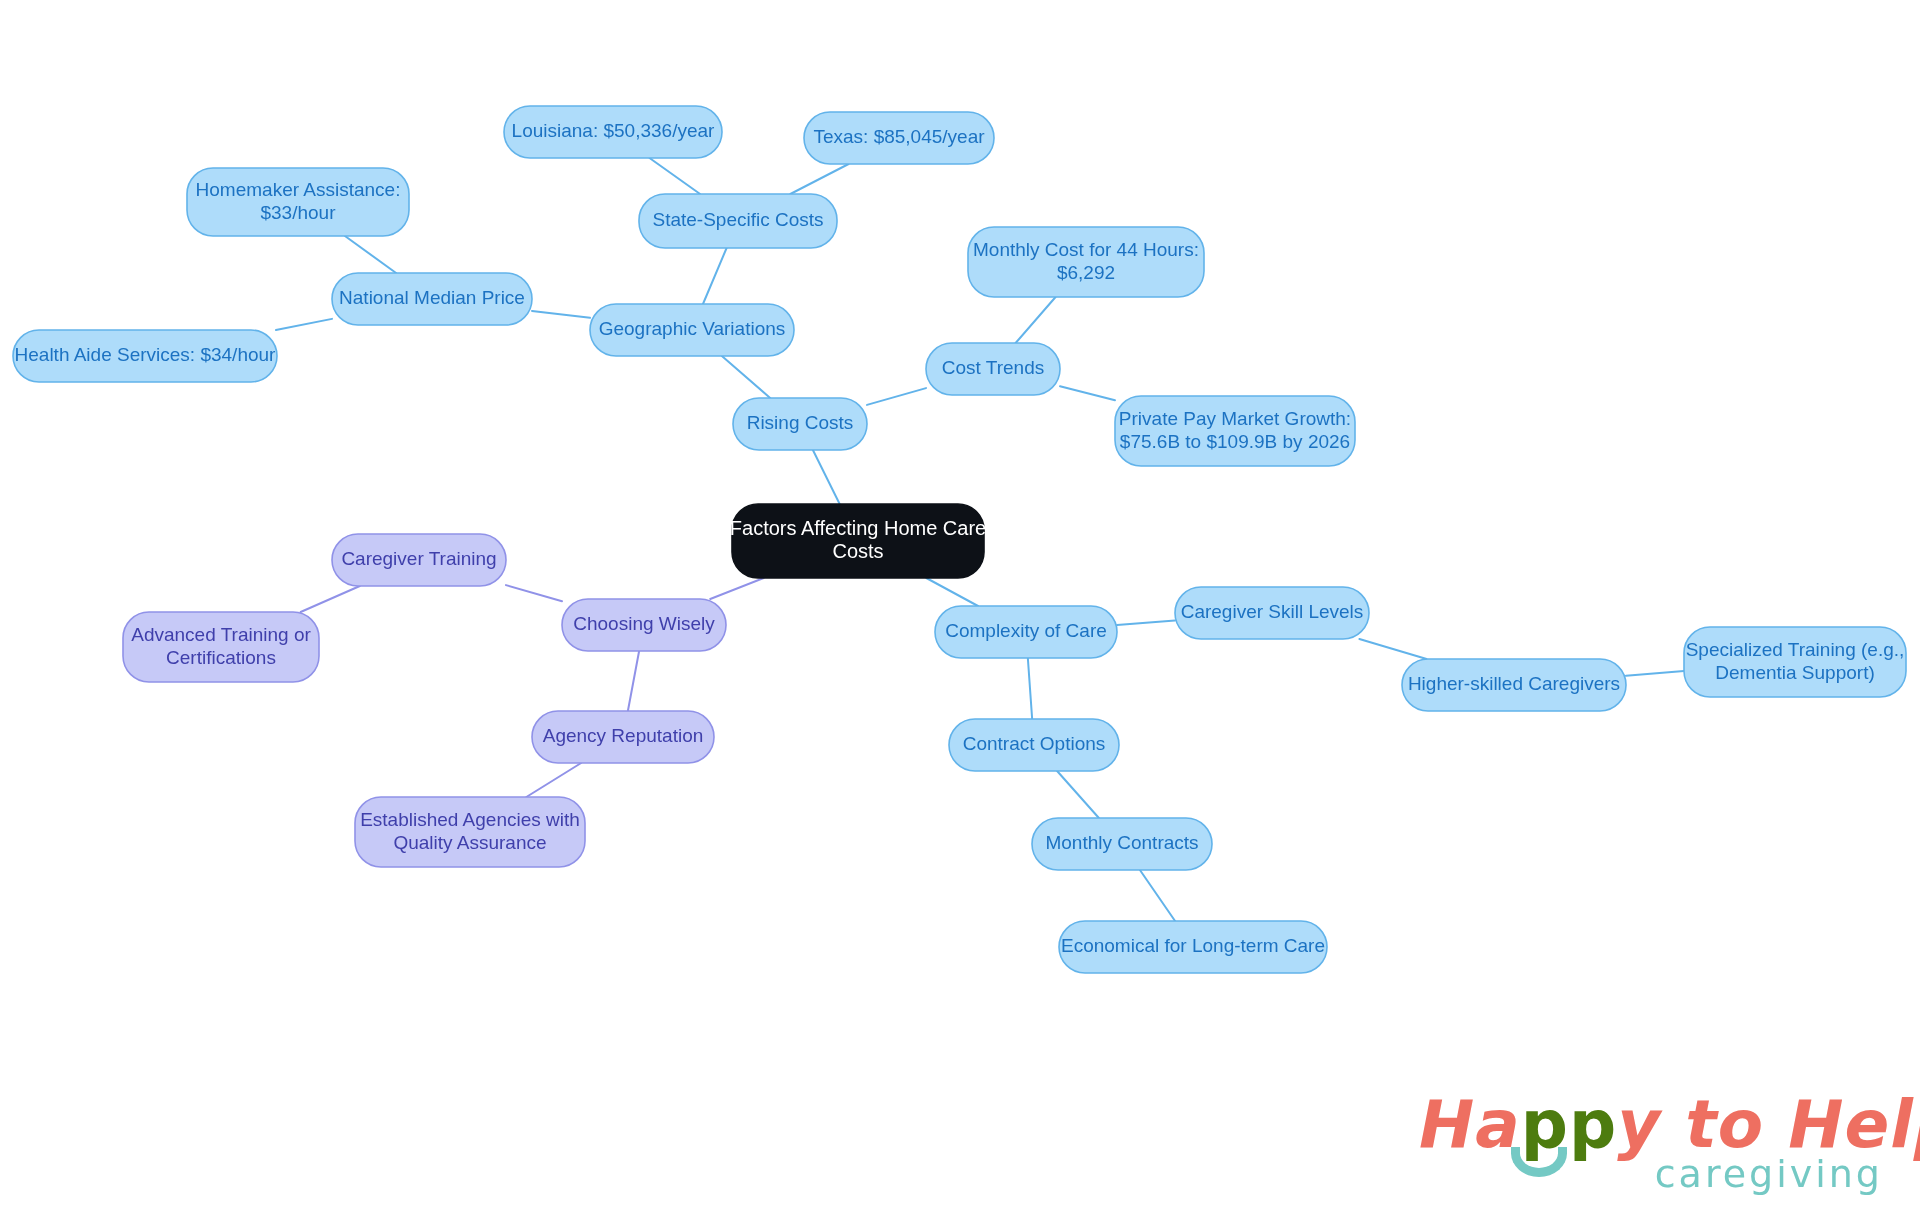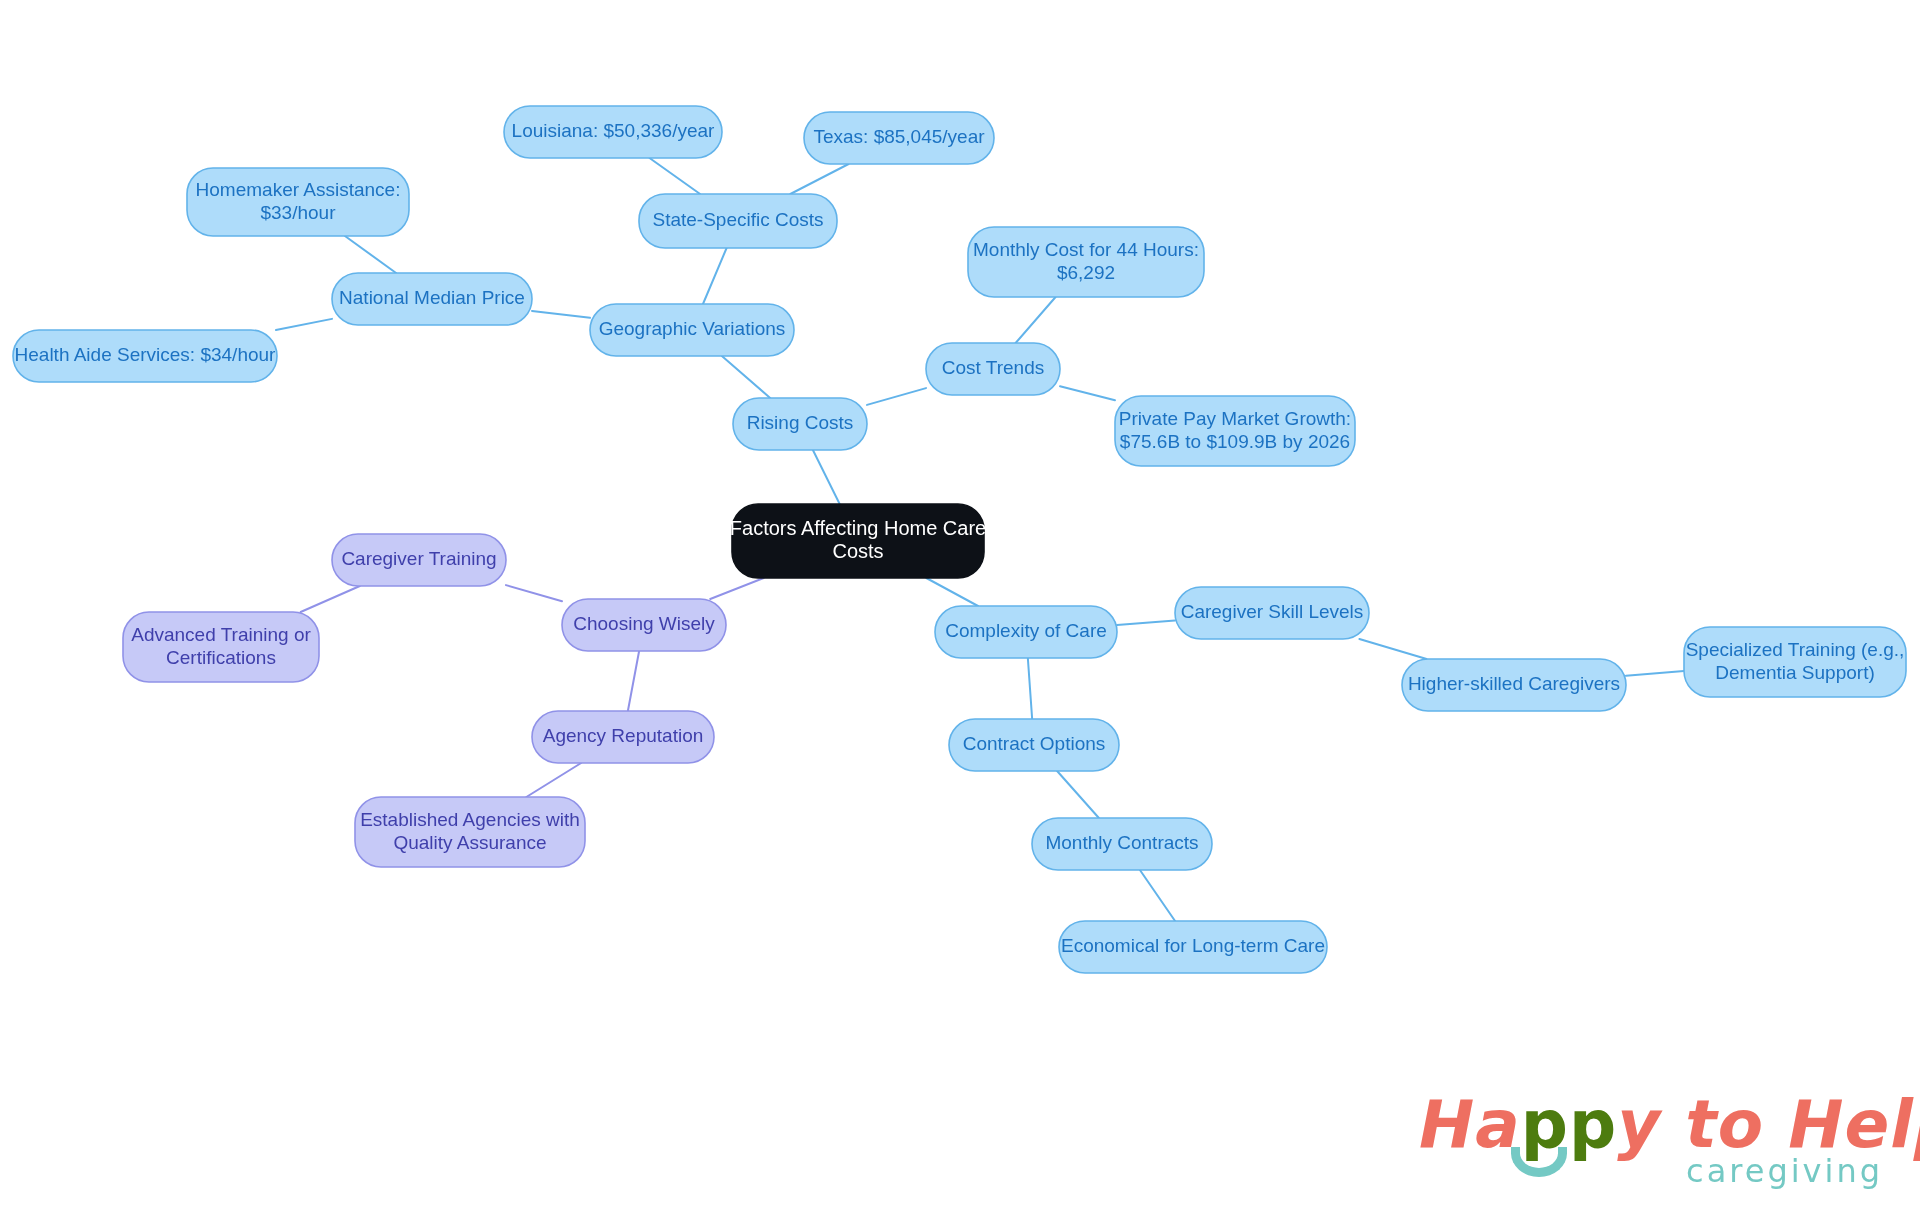--- a/index.html
+++ b/index.html
@@ -58,21 +58,21 @@
     line-height: 1;
     white-space: nowrap;
   }
   .logo-coral { color: #ee6f61; font-style: italic; }
   .logo-teal  { color: #4d7c0f; }
   .logo-sub {
     position: absolute;
     right: 6px;
     top: 60px;
     font-family: "DejaVu Sans", sans-serif;
-    font-size: 32px;
+    font-size: 38px;
     letter-spacing: 3px;
     color: #74c9c4;
     white-space: nowrap;
   }
   .logo-smile {
     position: absolute;
     left: 92px;
     top: 55px;
     width: 56px;
     height: 30px;

